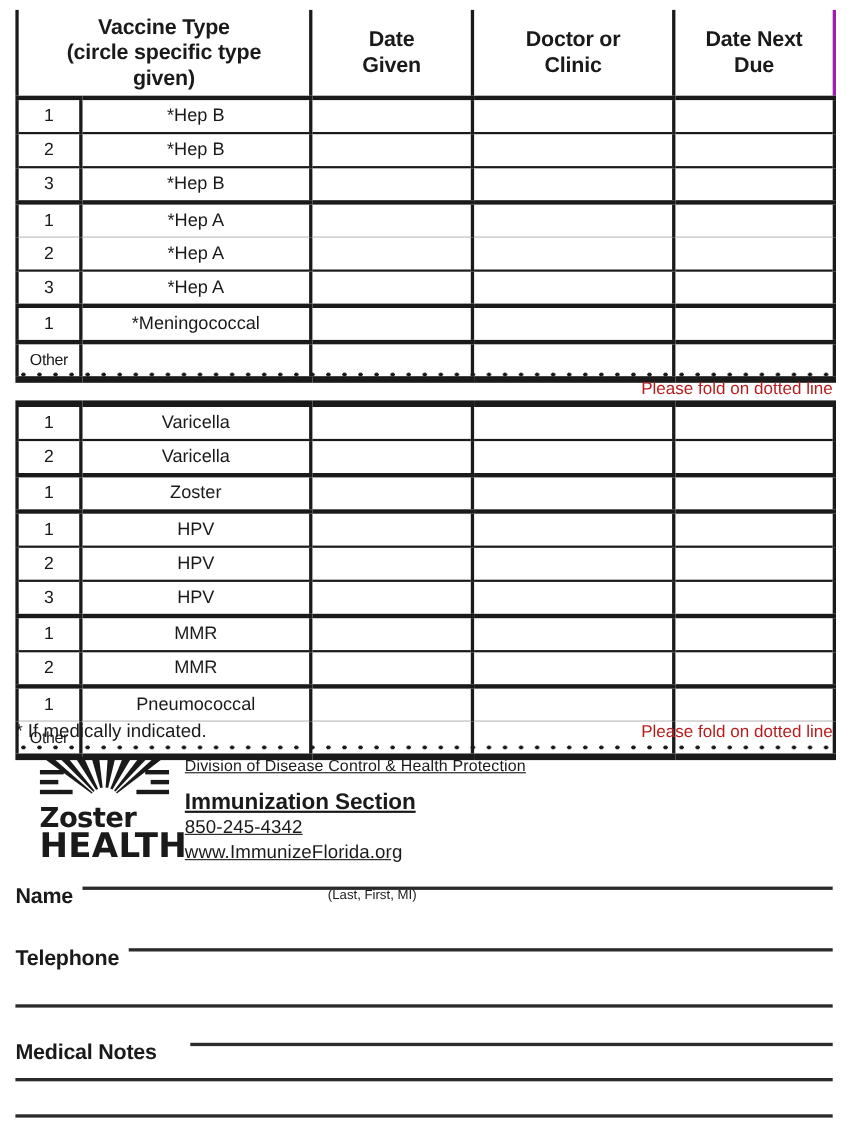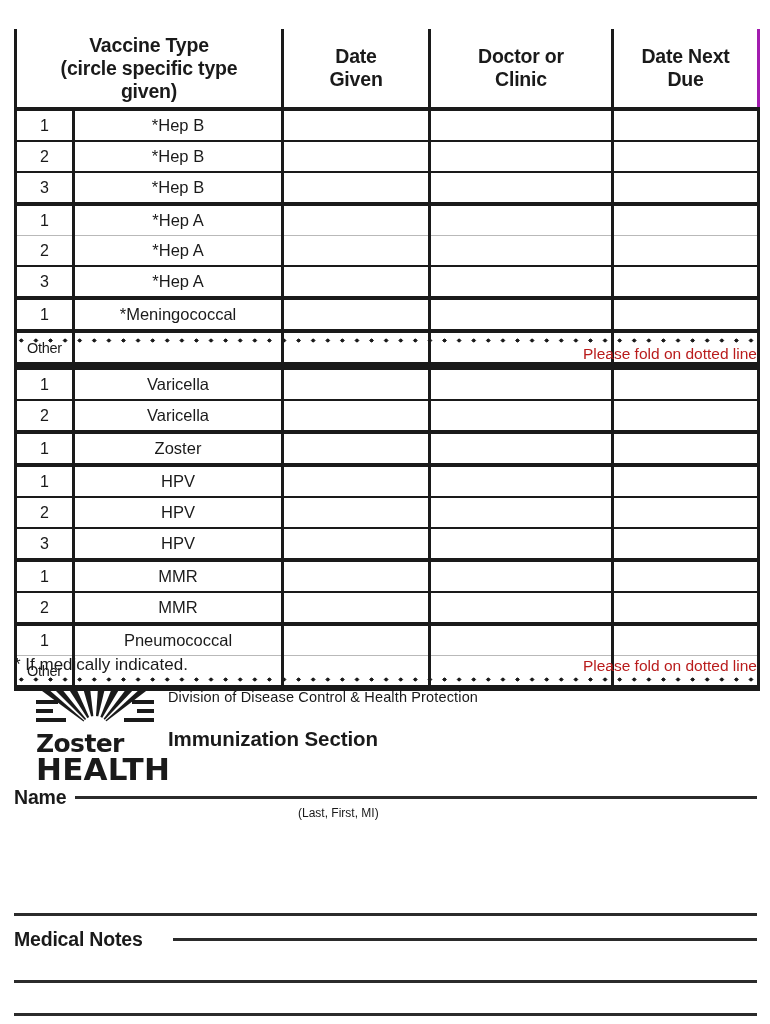--- a/index.html
+++ b/index.html
@@ -138,49 +138,51 @@
     letter-spacing: -0.6px;
   }
   .logo-florida { font-size: 25px; }
   .logo-health  { font-size: 31px; letter-spacing: 0.2px; }
 
   .agency-text {
     position: absolute;
     left: 168px;
     top: 688px;
     width: 420px;
+    text-decoration: underline;
   }
   .agency-div {
     font-size: 14.5px;
     letter-spacing: 0.15px;
     color: #1a1a1a;
     line-height: 1.3;
   }
   .agency-sec {
     font-size: 20.5px;
     font-weight: bold;
     letter-spacing: -0.1px;
     color: #1a1a1a;
     line-height: 1.25;
-    margin-top: 19px;
+    margin-top: 9px;
   }
   .agency-phone, .agency-url {
     font-size: 17px;
     color: #1a1a1a;
     line-height: 1.33;
     letter-spacing: 0.1px;
   }
 
   
   .field {
     position: absolute;
     left: 14px;
     width: 743px;
     display: flex;
-    align-items: center;
+    align-items: flex-start;
+    margin-top: 18px;
   }
   .field-label {
     font-size: 19.5px;
     font-weight: bold;
     letter-spacing: -0.2px;
     color: #1a1a1a;
     white-space: nowrap;
     line-height: 1;
     padding-bottom: 2px;
   }
@@ -203,21 +205,21 @@
     font-size: 12px;
     color: #1a1a1a;
     white-space: nowrap;
   }
 </style>
 </head>
 <body>
 
 <div class="page">
 
-  <table class="vtable" style="top:9px;margin-top:20px;">
+  <table class="vtable" style="top:9px;">
     <colgroup>
       <col class="c-num">
         <col class="c-name">
         <col class="c-date">
         <col class="c-doc">
         <col class="c-next">
     </colgroup>
     <thead>
       <tr class="hdr-row sep-top">
         <th class="first" colspan="2">
@@ -410,28 +412,34 @@
         <circle cx="59" cy="43" r="15" fill="#ffffff"></circle>
       </svg>
     </div>
     <div class="logo-word logo-florida">Zoster</div>
     <div class="logo-word logo-health">HEALTH</div>
   </div>
 
   <div class="agency-text">
     <div class="agency-div">Division of Disease Control &amp; Health Protection</div>
     <div class="agency-sec">Immunization Section</div>
+    <div class="agency-phone">850-245-4342</div>
+    <div class="agency-url">www.ImmunizeFlorida.org</div>
   </div>
 
   <div class="field" style="top:788px;">
     <span class="field-label">Name</span>
     <span class="field-rule"></span>
   </div>
   <div class="field-hint" style="top:806px; left:298px;">(Last, First, MI)</div>
 
+  <div class="field" style="top:844px;">
+    <span class="field-label">Telephone</span>
+    <span class="field-rule"></span>
+  </div>
 
   <div class="blank-rule" style="top:913px;"></div>
 
   <div class="field" style="top:930px;gap:21px;">
     <span class="field-label">Medical Notes</span>
     <span class="field-rule"></span>
   </div>
   <div class="blank-rule" style="top:980px;"></div>
   <div class="blank-rule" style="top:1013px;"></div>
 

